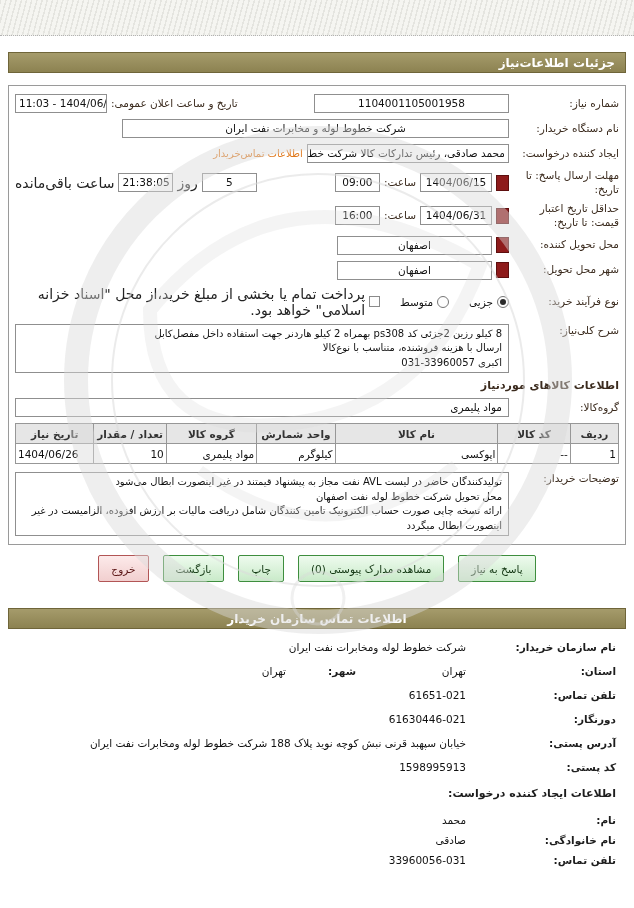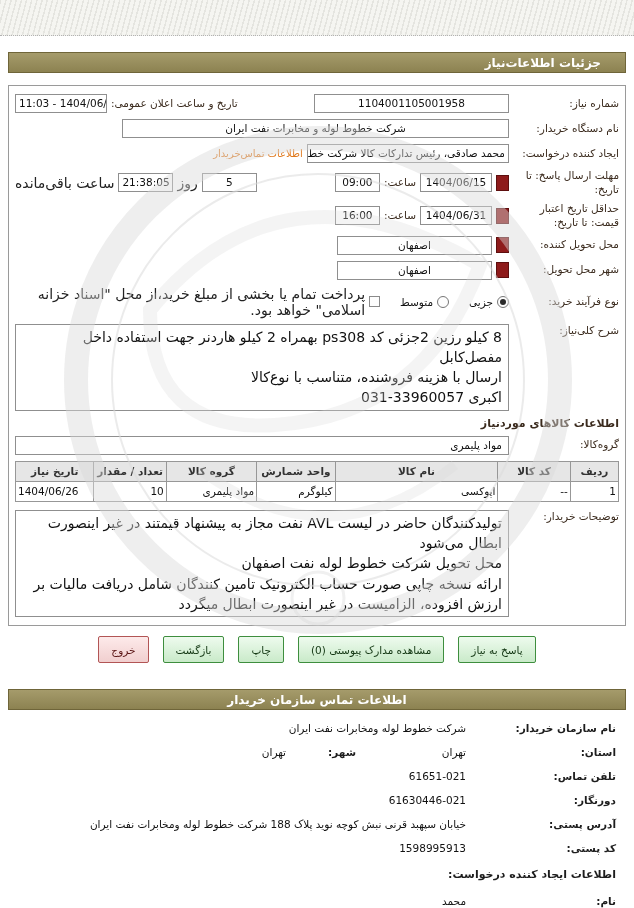--- a/index.html
+++ b/index.html
@@ -1,30 +1,30 @@
 <!DOCTYPE html>
 <html dir="rtl" lang="fa"><head>
 <meta charset="utf-8">
 <style>
   *{box-sizing:border-box;margin:0;padding:0}
   html,body{width:634px;height:908px;overflow:hidden;background:#fff;
     font-family:"DejaVu Sans",sans-serif;font-size:11px;color:#111;direction:rtl}
   .stripes{height:36px;background:#f5f5f1 repeating-linear-gradient(105deg,rgba(120,120,105,.13) 0 1.5px,transparent 1.5px 5px);
     border-bottom:1px dotted #b3b3b3}
   .bar{margin:16px 8px 0;height:21px;line-height:21px;background:linear-gradient(#a59b6b,#8c8251);
-    border:1px solid #6f6539;color:#fff;font-weight:bold;font-size:12px;padding:0 24px;position:relative;z-index:1}
+    border:1px solid #6f6539;color:#fff;font-weight:bold;font-size:12px;padding:0 10px;position:relative;z-index:1}
   .bar.center{text-align:center}
   .panel{margin:12px 8px 0;border:1px solid #9a9a9a;padding:8px 6px 2px;background:#fff;position:relative;z-index:1}
   .frow{display:flex;align-items:center;margin-bottom:6px;gap:4px}
   .frow.top{align-items:flex-start}
   .flabel{flex:0 0 106px;font-weight:normal;color:#3b2b1e;font-size:10.5px;line-height:1.3}
   .flabel.auto{flex:0 0 auto}
   .box{border:1px solid #8f8f8f;height:19px;line-height:17px;background:#fff;text-align:center;
     padding:0 3px;overflow:hidden;white-space:nowrap;font-size:10.5px}
-  .boxml{border:1px solid #8f8f8f;background:#fff;padding:2px 6px;font-size:14px;line-height:1.45}
+  .boxml{border:1px solid #8f8f8f;background:#fff;padding:2px 6px;font-size:10px;line-height:1.45}
   .box.right{text-align:right;padding:0 6px}
   .w92{width:92px}.w195{width:195px}.w355{width:387px;flex:none}.w325{flex:1}.w72{width:72px}
   .w45{width:45px}.w55{width:55px}.w58{width:55px}.w155{width:155px}
   .spacer{flex:1}
   .ltr{direction:ltr;unicode-bidi:embed}
   .redbtn{width:13px;height:16px;background:#8e1b1b;border:1px solid #5e0f0f;flex:none;cursor:pointer}
   .radio{width:12px;height:12px;border:1px solid #767676;border-radius:50%;background:#fdfdfd;position:relative;flex:none}
   .radio.on::after{content:"";position:absolute;inset:2px;border-radius:50%;background:#2b2b2b}
   .check{width:11px;height:11px;border:1px solid #8a8a8a;background:#fdfdfd;flex:none}
   .opt{display:flex;align-items:center;gap:4px;margin-left:16px}

